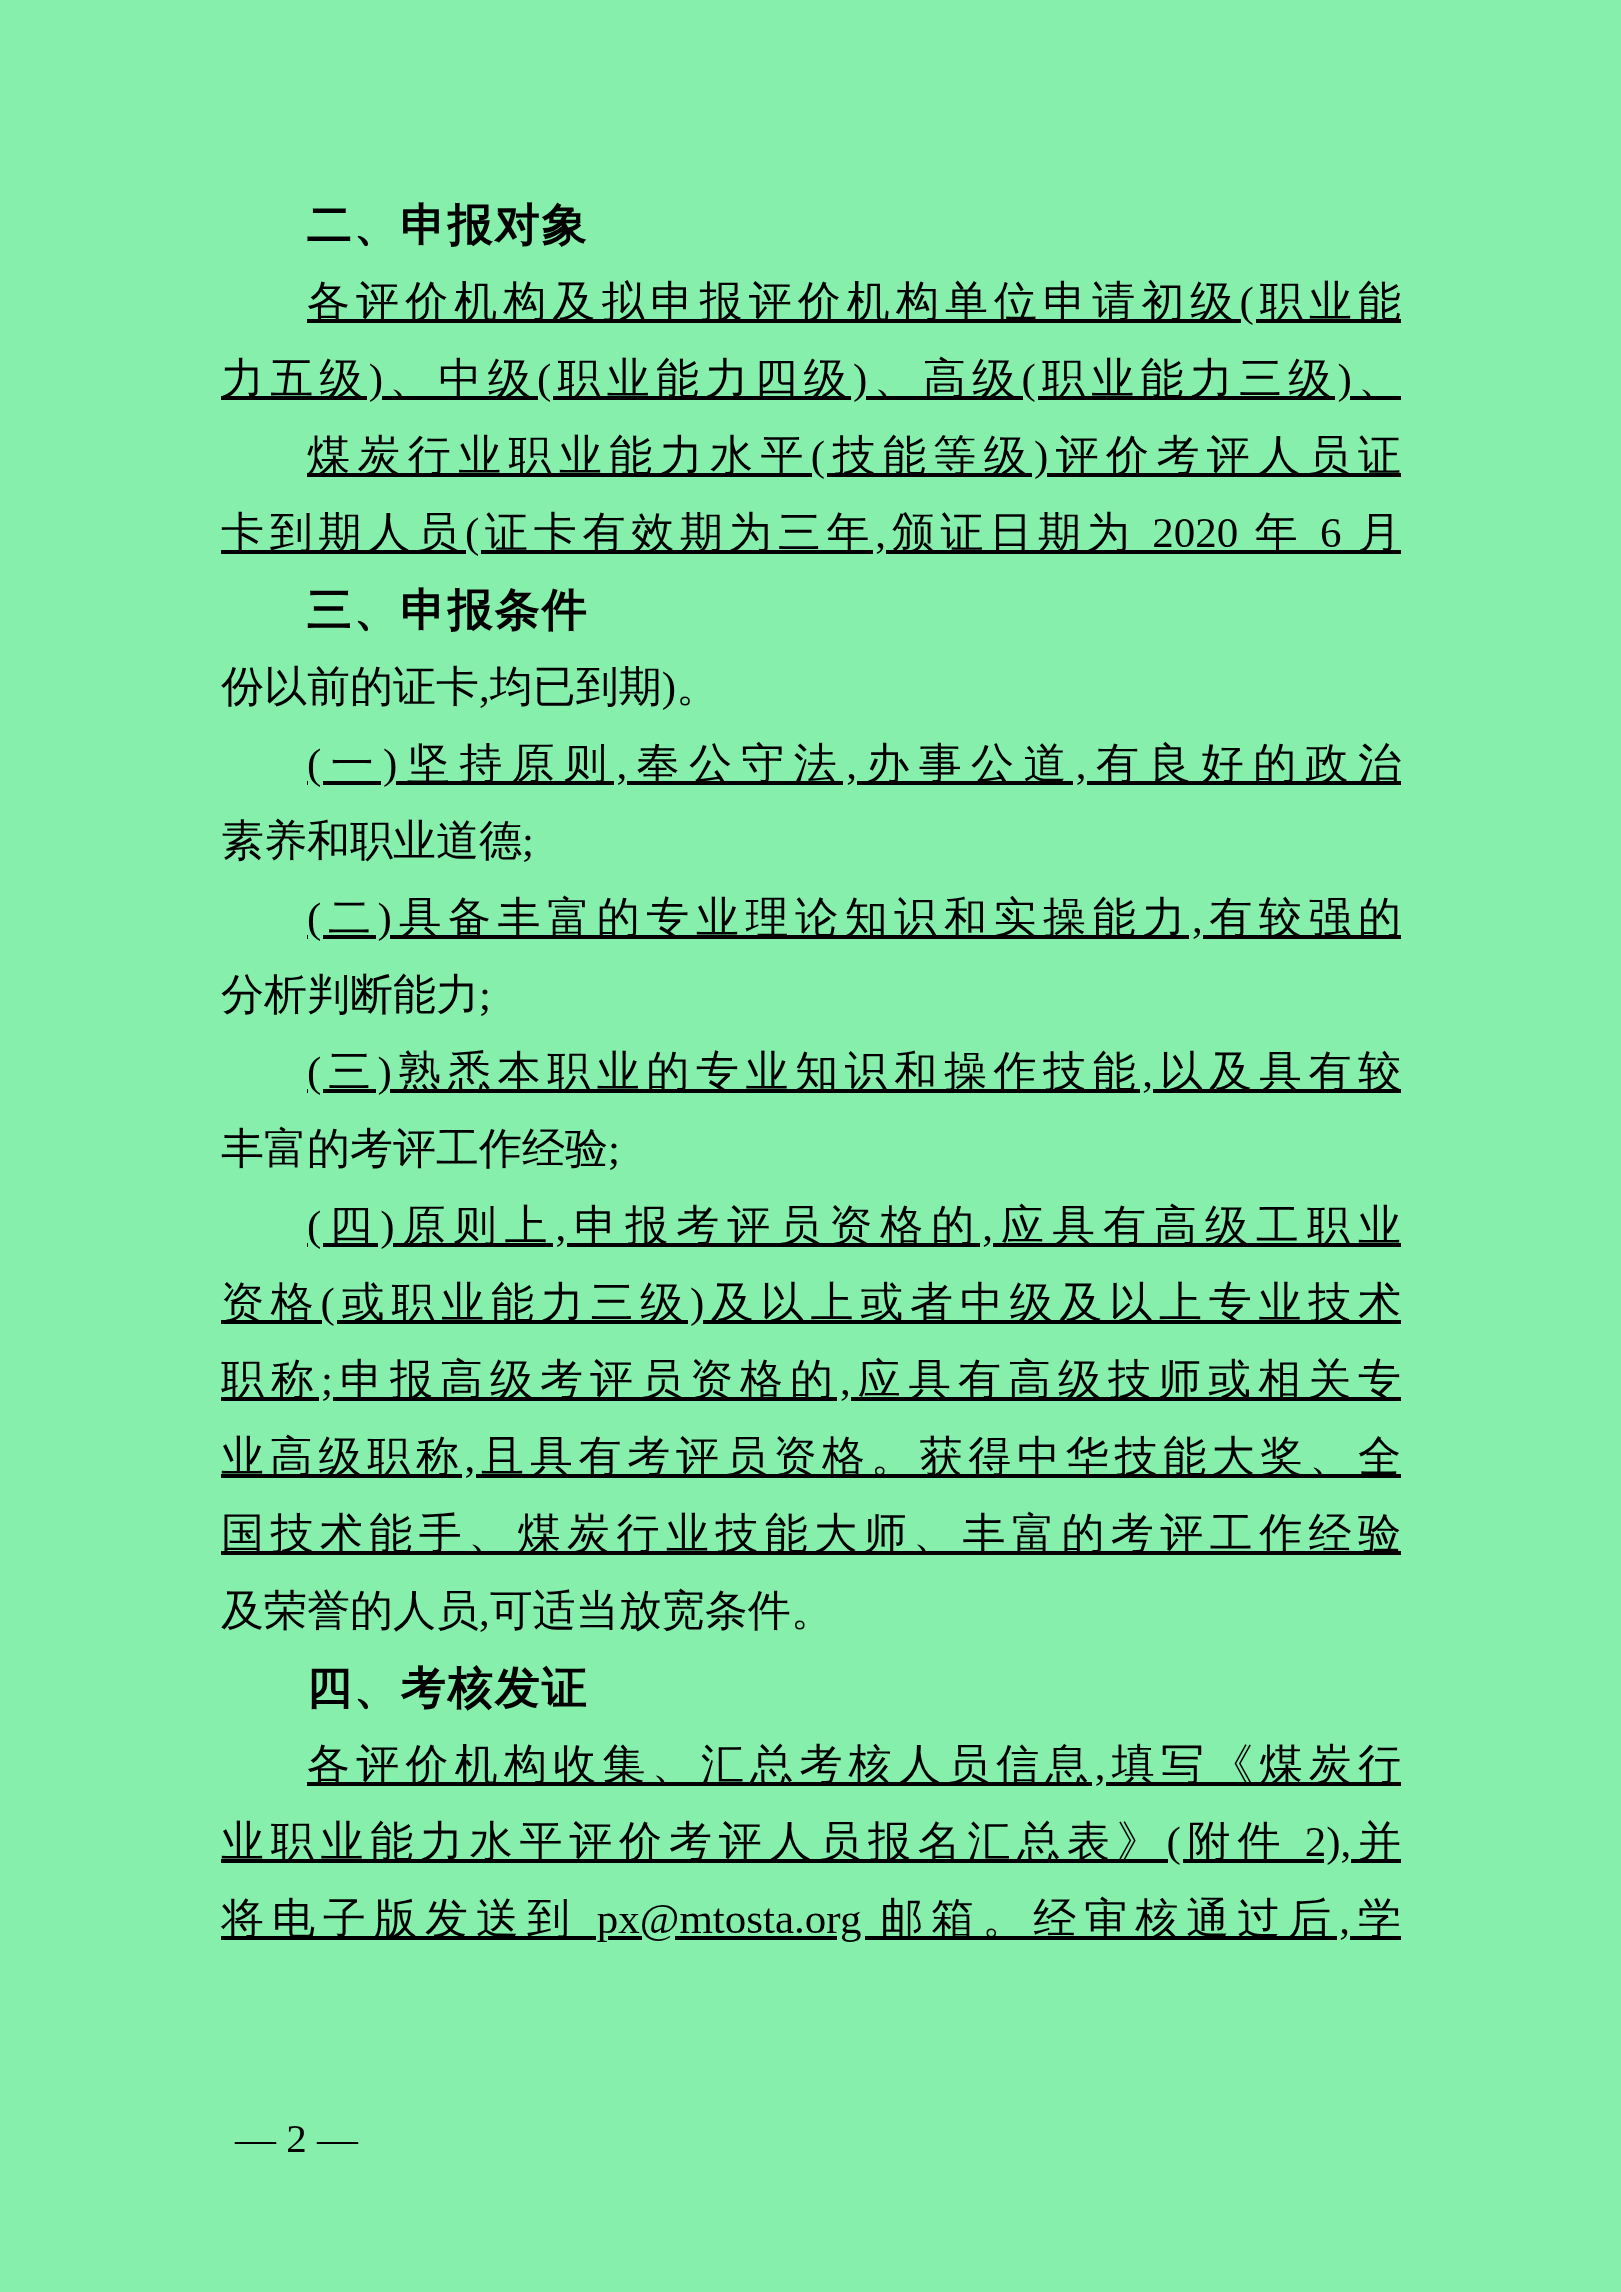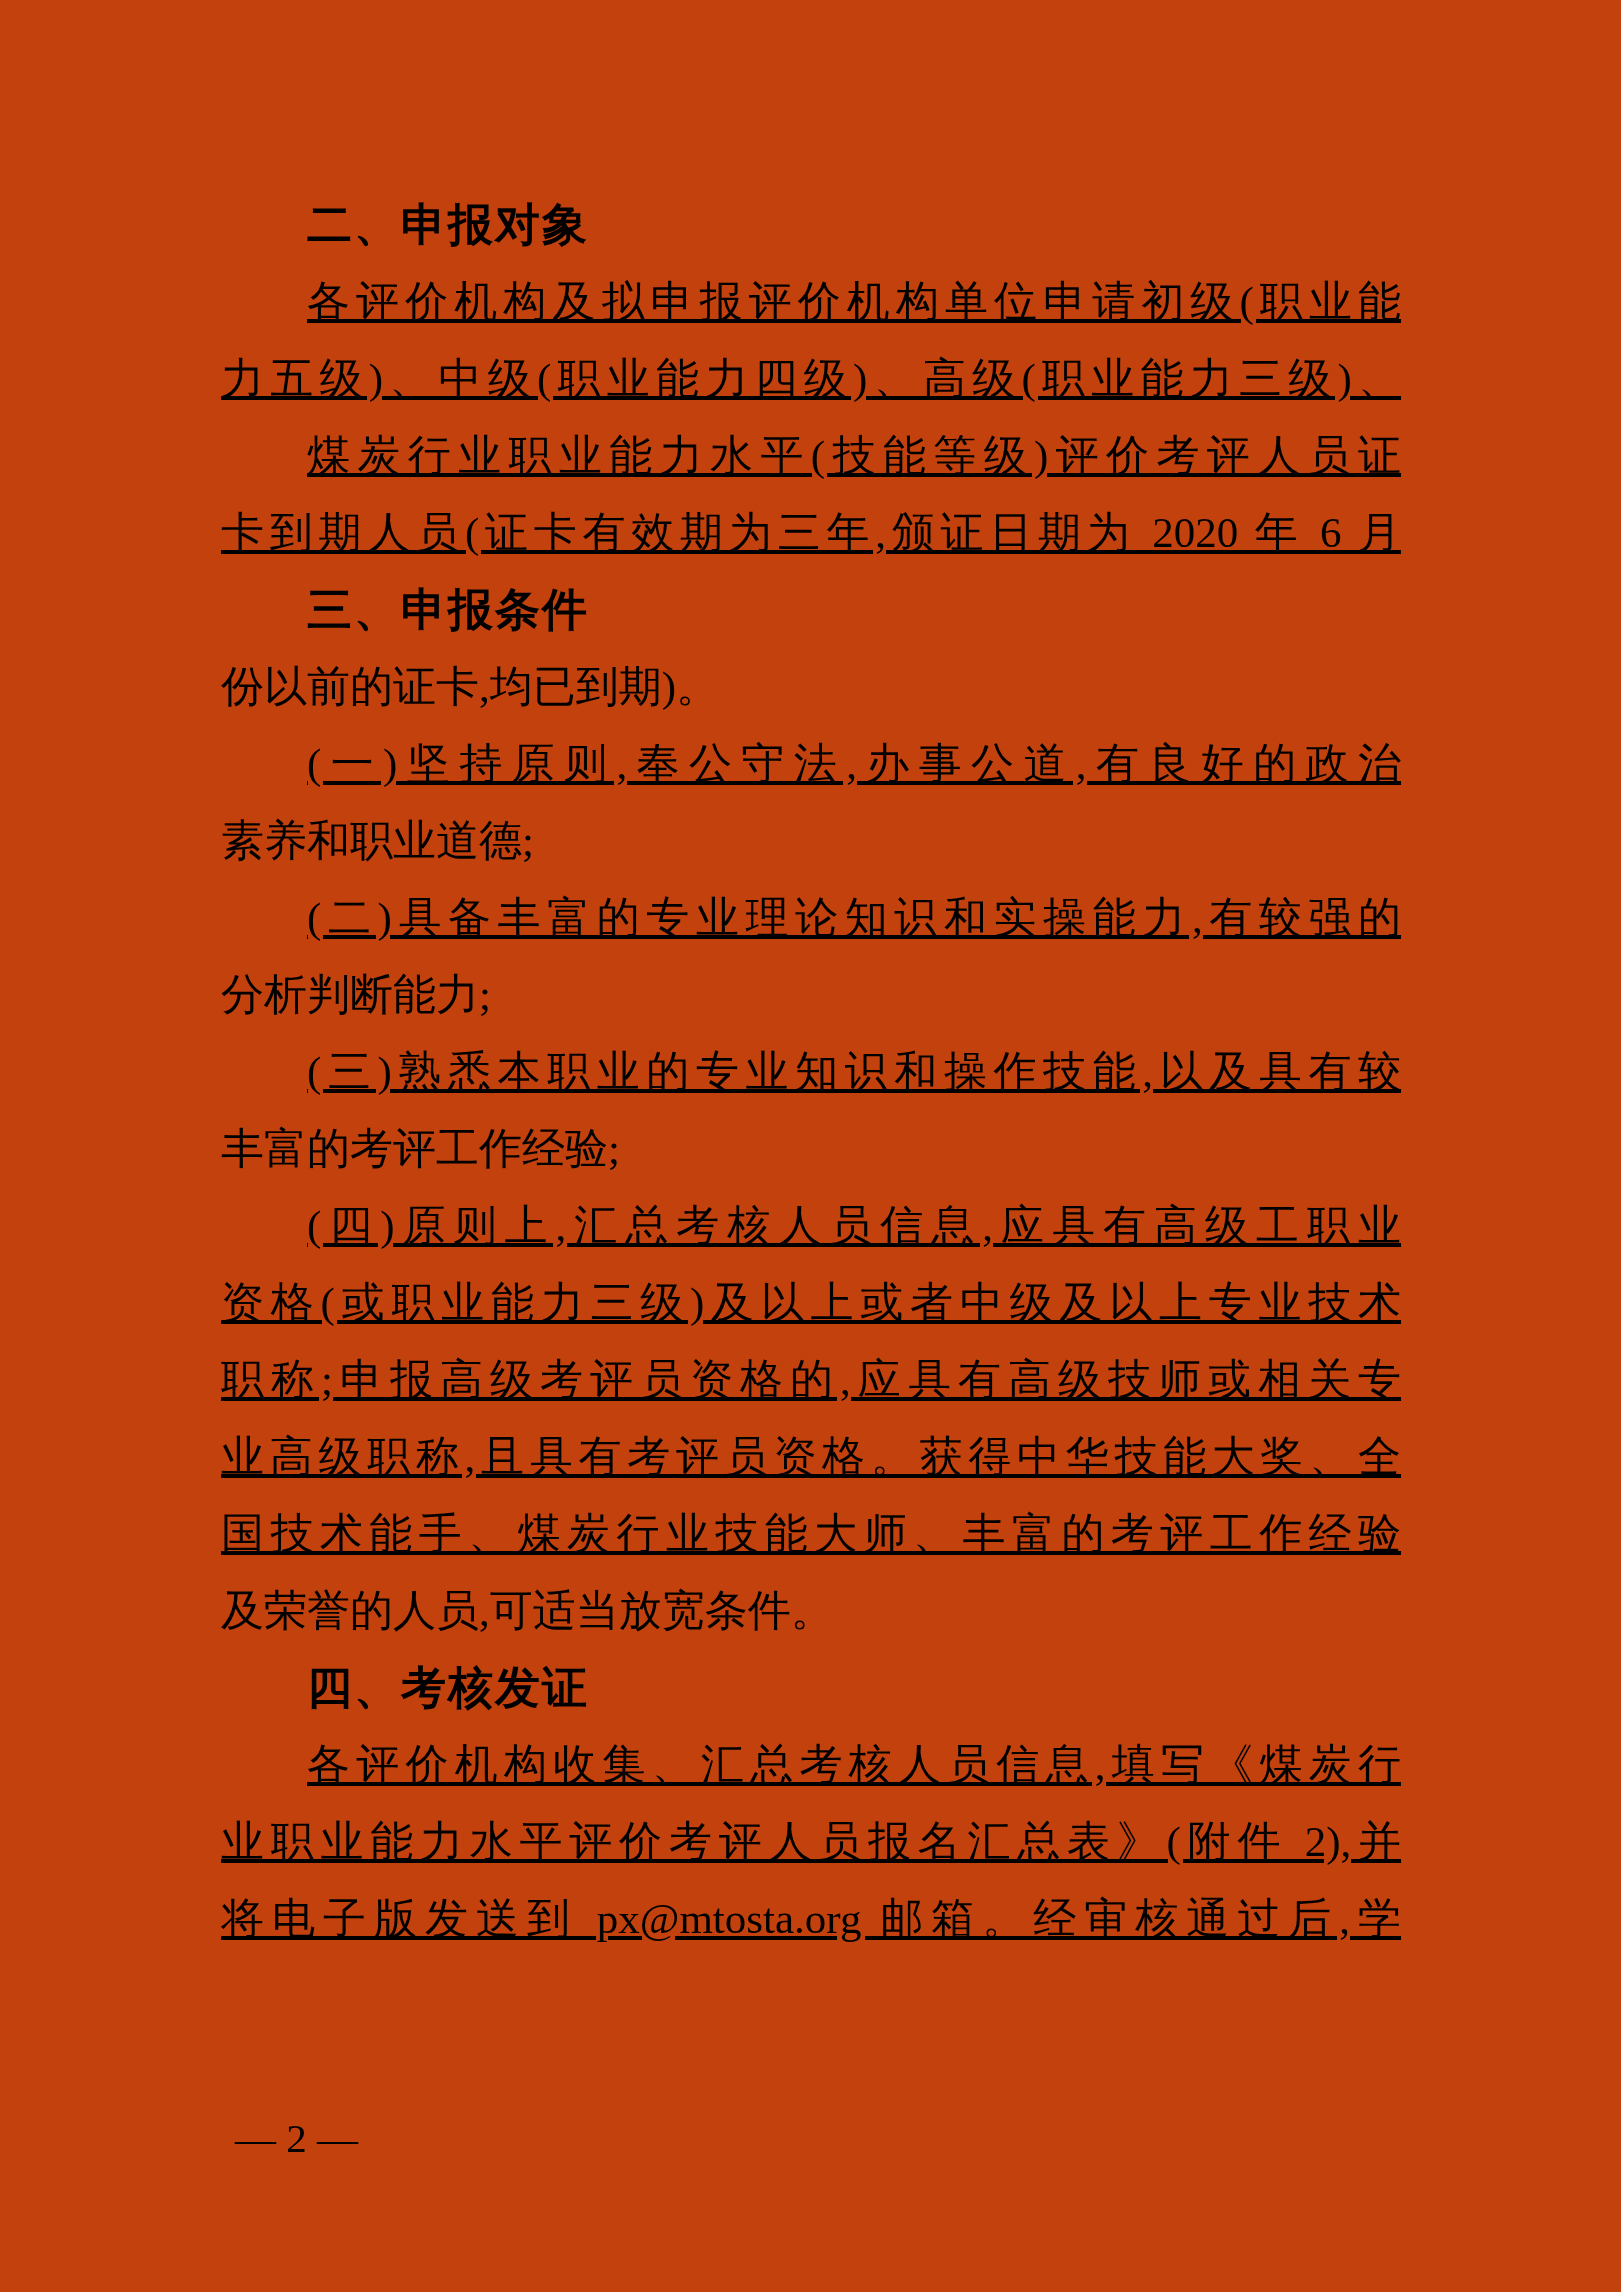--- a/index.html
+++ b/index.html
@@ -11,21 +11,21 @@
     width: 1621px;
     height: 2293px;
     position: relative;
     overflow: hidden;
     color: #000000;
     font-family: "Liberation Serif", "DejaVu Serif", serif;
   }
   .page {
     position: absolute;
     inset: 0;
-    background: #c2410c;
+    background: #86efac;
   }
   .text-block {
     position: absolute;
     left: 221px;
     top: 186px;
     width: 1180px;
   }
   .line {
     height: 77px;
     line-height: 77px;
@@ -78,21 +78,21 @@
 
     <div class="line indent fill">(一)坚持原则,奉公守法,办事公道,有良好的政治</div>
     <div class="line end">素养和职业道德;</div>
 
     <div class="line indent fill">(二)具备丰富的专业理论知识和实操能力,有较强的</div>
     <div class="line end">分析判断能力;</div>
 
     <div class="line indent fill">(三)熟悉本职业的专业知识和操作技能,以及具有较</div>
     <div class="line end">丰富的考评工作经验;</div>
 
-    <div class="line indent fill">(四)原则上,汇总考核人员信息,应具有高级工职业</div>
+    <div class="line indent fill">(四)原则上,申报考评员资格的,应具有高级工职业</div>
     <div class="line fill">资格(或职业能力三级)及以上或者中级及以上专业技术</div>
     <div class="line fill">职称;申报高级考评员资格的,应具有高级技师或相关专</div>
     <div class="line fill">业高级职称,且具有考评员资格。获得中华技能大奖、全</div>
     <div class="line fill">国技术能手、煤炭行业技能大师、丰富的考评工作经验</div>
     <div class="line end">及荣誉的人员,可适当放宽条件。</div>
 
     <div class="line heading indent">四、考核发证</div>
 
     <div class="line indent fill">各评价机构收集、汇总考核人员信息,填写《煤炭行</div>
     <div class="line fill">业职业能力水平评价考评人员报名汇总表》(附件 2),并</div>

